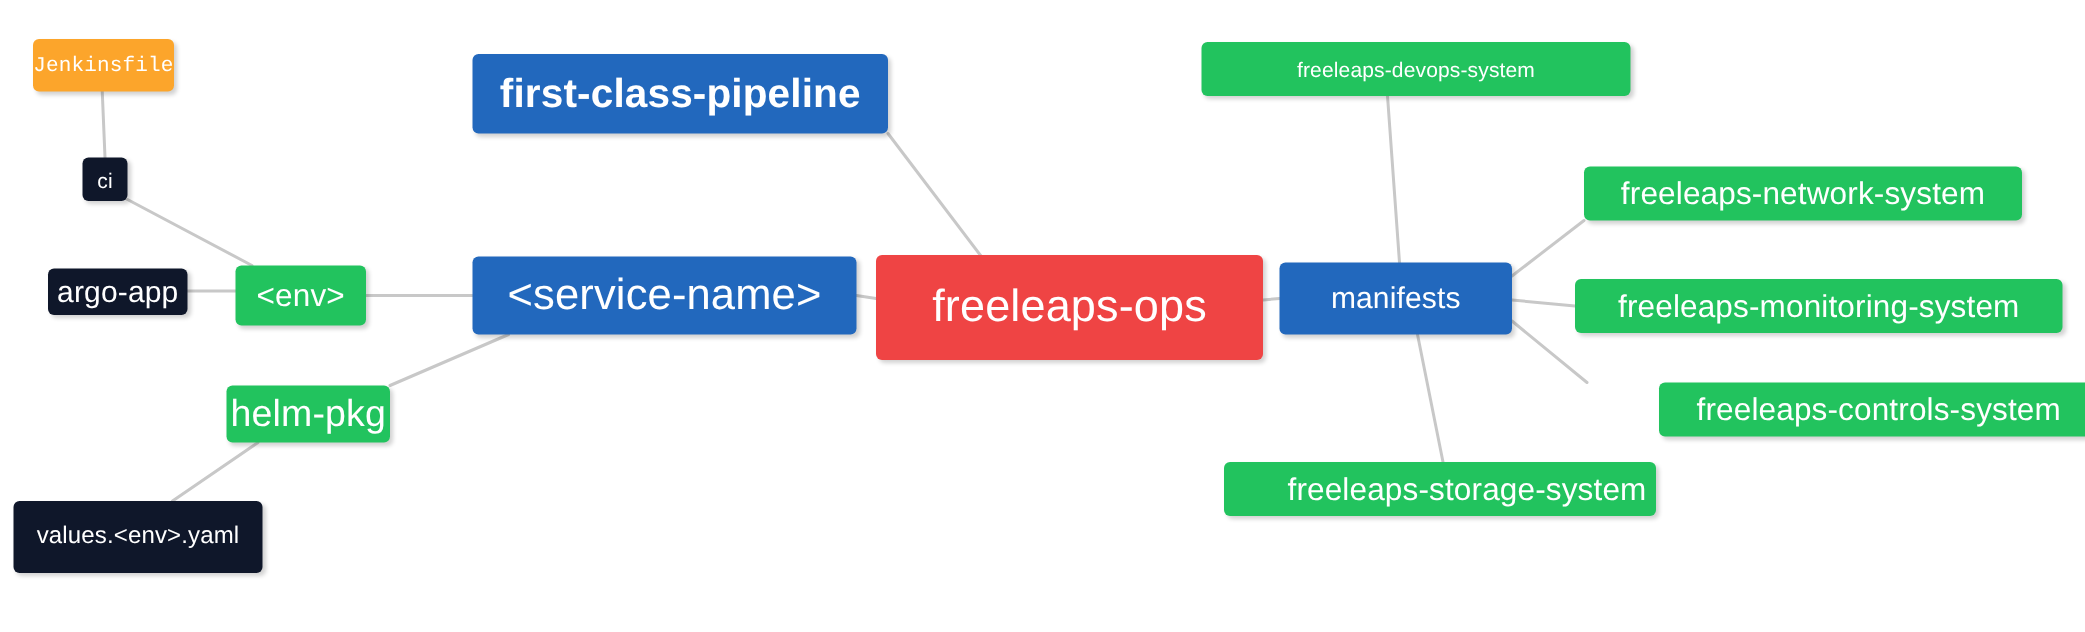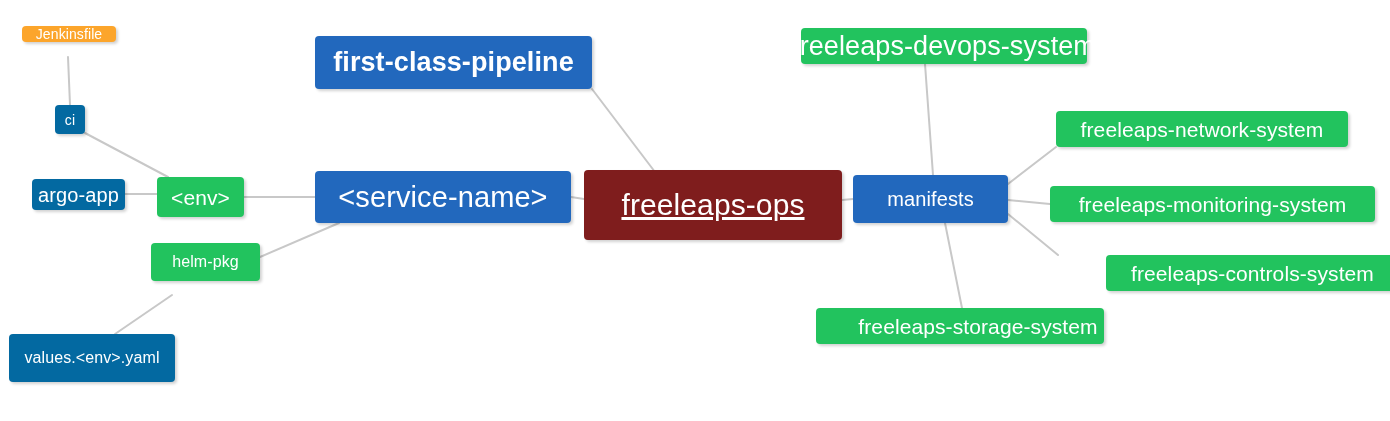--- a/index.html
+++ b/index.html
@@ -31,25 +31,25 @@
     align-items: center;
     justify-content: center;
     box-sizing: border-box;
     border-radius: 4px;
     color: #ffffff;
     white-space: nowrap;
     line-height: 1;
     box-shadow: 2px 2px 3px rgba(0,0,0,0.18);
     letter-spacing: 0.1px;
   }
-  .n-root   { background: #7f1d1d; text-decoration: underline; }
+  .n-root   { background: #ef4444; }
   .n-blue   { background: #2268bd; }
   .n-green  { background: #22c35e; }
   .n-orange { background: #fca52b; }
-  .n-red    { background: #0369a1; }
+  .n-red    { background: #0f172a; }
 </style>
 </head>
 <body>
 
 <div id="canvas">
   <svg id="edge-layer" viewBox="0 0 1390 421" width="1390" height="421">
       <line x1="592" y1="89" x2="655" y2="172" stroke="#c8c8c8" stroke-width="2" stroke-linecap="round"></line>
       <line x1="571" y1="197" x2="584" y2="199" stroke="#c8c8c8" stroke-width="2" stroke-linecap="round"></line>
       <line x1="842" y1="200" x2="853" y2="199" stroke="#c8c8c8" stroke-width="2" stroke-linecap="round"></line>
       <line x1="244" y1="197" x2="315" y2="197" stroke="#c8c8c8" stroke-width="2" stroke-linecap="round"></line>
@@ -63,24 +63,24 @@
       <line x1="1008" y1="200" x2="1050" y2="204" stroke="#c8c8c8" stroke-width="2" stroke-linecap="round"></line>
       <line x1="1008" y1="214" x2="1058" y2="255" stroke="#c8c8c8" stroke-width="2" stroke-linecap="round"></line>
       <line x1="945" y1="223" x2="962" y2="308" stroke="#c8c8c8" stroke-width="2" stroke-linecap="round"></line>
     </svg>
   <div id="node-layer">
       <div class="node n-root" style="left: 584px; top: 170px; width: 258px; height: 70px; font-size: 30px;">freeleaps-ops</div>
       <div class="node n-blue" style="left: 315px; top: 171px; width: 256px; height: 52px; font-size: 29px;">&lt;service-name&gt;</div>
       <div class="node n-blue" style="left: 315px; top: 36px; width: 277px; height: 53px; font-size: 27px; font-weight: bold;">first-class-pipeline</div>
       <div class="node n-blue" style="left: 853px; top: 175px; width: 155px; height: 48px; font-size: 20px;">manifests</div>
       <div class="node n-green" style="left: 157px; top: 177px; width: 87px; height: 40px; font-size: 21px;">&lt;env&gt;</div>
-      <div class="node n-green" style="left: 151px; top: 243px; width: 109px; height: 38px; font-size: 16px;">helm-pkg</div>
+      <div class="node n-green" style="left: 151px; top: 257px; width: 109px; height: 38px; font-size: 25px;">helm-pkg</div>
       <div class="node n-red" style="left: 55px; top: 105px; width: 30px; height: 29px; font-size: 14px;">ci</div>
-      <div class="node n-orange" style="left: 22px; top: 26px; width: 94px; height: 16px; font-size: 14px;">Jenkinsfile</div>
+      <div class="node n-orange" style="left: 22px; top: 26px; width: 94px; height: 35px; font-size: 14px; font-family: Liberation Mono, monospace;">Jenkinsfile</div>
       <div class="node n-red" style="left: 32px; top: 179px; width: 93px; height: 31px; font-size: 20px;">argo-app</div>
       <div class="node n-red" style="left: 9px; top: 334px; width: 166px; height: 48px; font-size: 16px;">values.&lt;env&gt;.yaml</div>
-      <div class="node n-green" style="left: 801px; top: 28px; width: 286px; height: 36px; font-size: 27px;">freeleaps-devops-system</div>
+      <div class="node n-green" style="left: 801px; top: 28px; width: 286px; height: 36px; font-size: 14px;">freeleaps-devops-system</div>
       <div class="node n-green" style="left: 1056px; top: 111px; width: 292px; height: 36px; font-size: 21px;">freeleaps-network-system</div>
       <div class="node n-green" style="left: 1050px; top: 186px; width: 325px; height: 36px; font-size: 21px;">freeleaps-monitoring-system</div>
       <div class="node n-green" style="left: 1058px; top: 255px; width: 293px; height: 36px; font-size: 21px; margin-left: 48px;">freeleaps-controls-system</div>
       <div class="node n-green" style="left: 816px; top: 308px; width: 288px; height: 36px; font-size: 21px; padding-left: 36px;">freeleaps-storage-system</div>
     </div>
 </div>
 
 </body></html>

